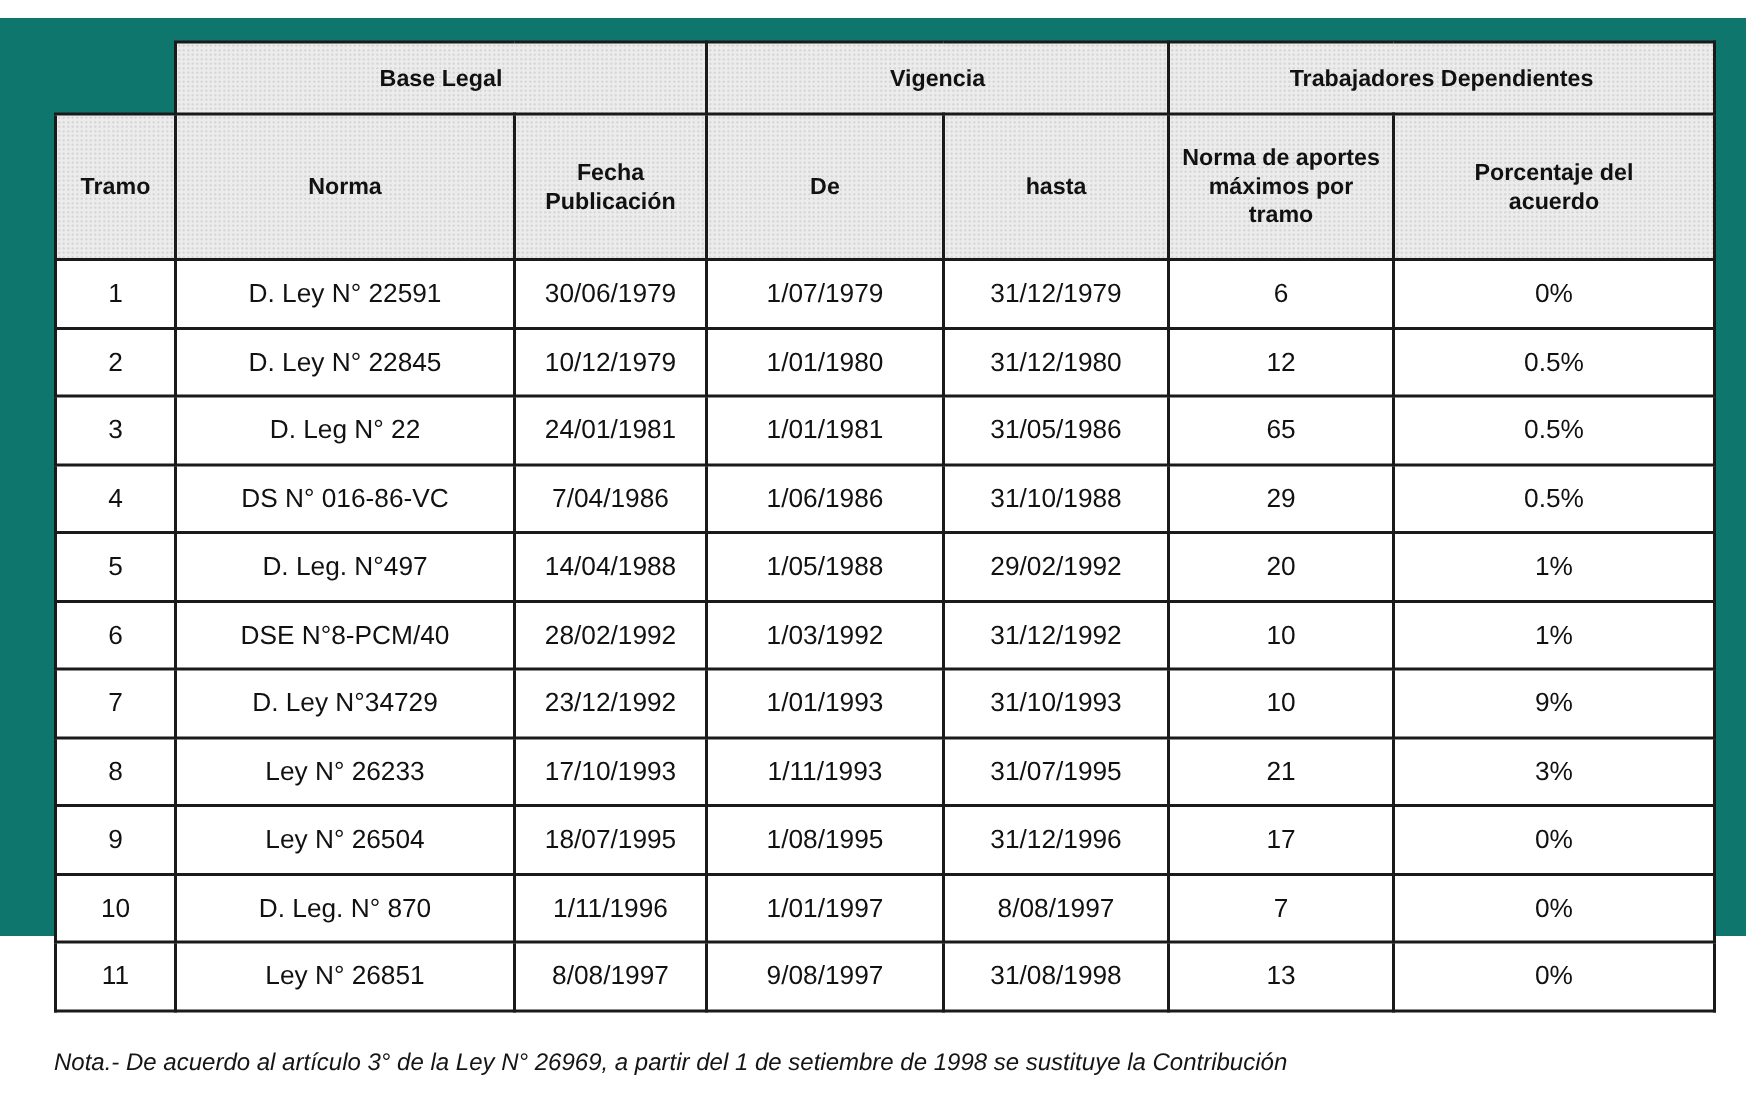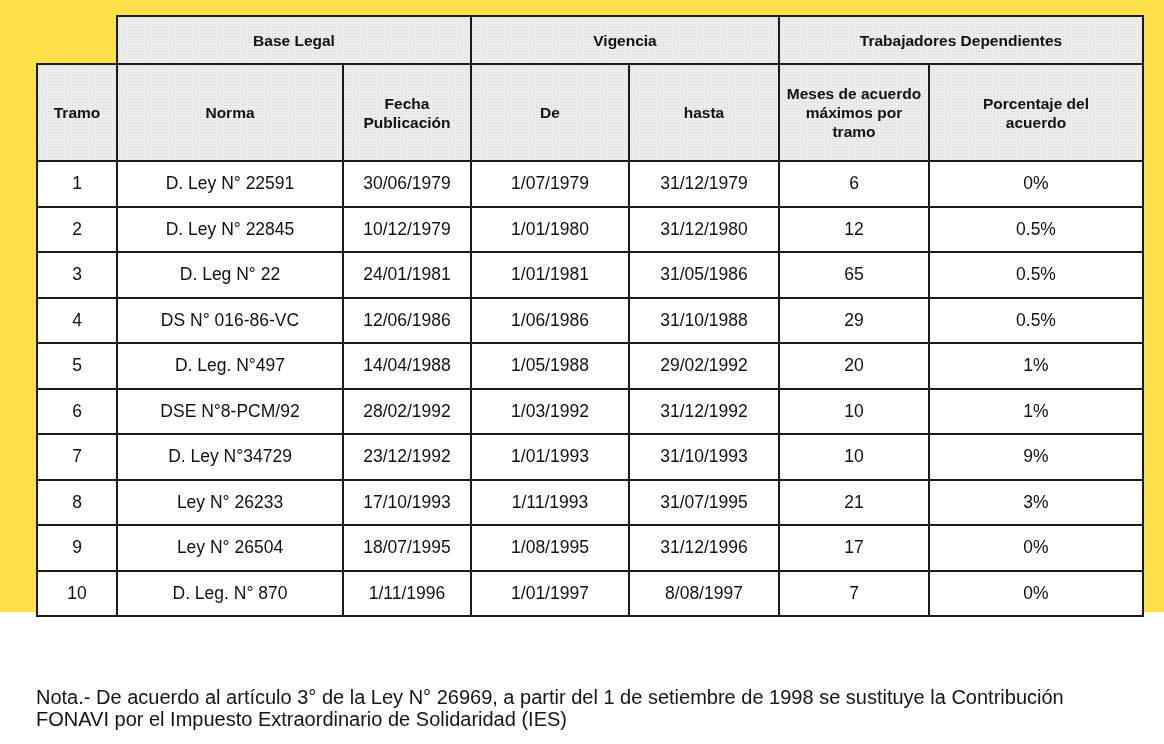--- a/index.html
+++ b/index.html
@@ -1,31 +1,31 @@
 <!DOCTYPE html>
 <html><head>
   <meta charset="utf-8">
   <style>
     html, body { margin: 0; padding: 0; background: #ffffff; }
     body { width: 1164px; height: 744px; position: relative; overflow: hidden;
            font-family: "Liberation Sans", sans-serif; color: #111; }
-    .page { position: absolute; left: 0; top: 0; width: 1164px; height: 612px; background: #fde047; }
+    .page { position: absolute; left: 0; top: 12px; width: 1164px; height: 612px; background: #0f766e; }
     table.fonavi { position: absolute; left: 36px; top: 15px; border-collapse: collapse; table-layout: fixed; }
     table.fonavi td, table.fonavi th { border: 2px solid #1a1a1a; padding: 0; text-align: center; vertical-align: middle; }
     th { font-weight: bold; font-size: 15.5px; line-height: 19px;
          background-color: #ececec;
          background-image: radial-gradient(rgba(0,0,0,0.10) 0.6px, transparent 0.9px);
          background-size: 3px 3px; }
     th.blank { background: transparent; border-top: none !important; border-left: none !important; }
     tr.band th { height: 46px; }
     tr.sub th { height: 95px; }
     td { font-size: 17.5px; height: 43.5px; background: #fff; }
     td.norma { text-align: left; padding-left: 9px; }
     .note { position: absolute; left: 36px; top: 686px; width: 1110px;
-            font-size: 20px; line-height: 22px; color: #151515; }
+            font-style: italic; font-size: 16px; line-height: 22px; color: #151515; }
   </style>
 </head>
 <body>
 
 <div class="page">
   <table class="fonavi">
     <colgroup>
       <col style="width:80px">
       <col style="width:226px">
       <col style="width:128px">
@@ -44,21 +44,21 @@
       <tr class="sub">
         <th>Tramo</th>
         <th>Norma</th>
         <th>
           <span>Fecha</span><br>
           <span>Publicación</span>
         </th>
         <th>De</th>
         <th>hasta</th>
         <th>
-          <span>Meses de acuerdo</span><br>
+          <span>Norma de aportes</span><br>
           <span>máximos por</span><br>
           <span>tramo</span>
         </th>
         <th>
           <span>Porcentaje del</span><br>
           <span>acuerdo</span>
         </th>
       </tr>
     </thead>
     <tbody id="table-body">
@@ -85,38 +85,38 @@
         <td class="norma">D. Leg N° 22</td>
         <td>24/01/1981</td>
         <td>1/01/1981</td>
         <td>31/05/1986</td>
         <td>65</td>
         <td>0.5%</td>
       </tr>
       <tr>
         <td>4</td>
         <td class="norma">DS N° 016-86-VC</td>
-        <td>12/06/1986</td>
+        <td>7/04/1986</td>
         <td>1/06/1986</td>
         <td>31/10/1988</td>
         <td>29</td>
         <td>0.5%</td>
       </tr>
       <tr>
         <td>5</td>
         <td class="norma">D. Leg. N°497</td>
         <td>14/04/1988</td>
         <td>1/05/1988</td>
         <td>29/02/1992</td>
         <td>20</td>
         <td>1%</td>
       </tr>
       <tr>
         <td>6</td>
-        <td class="norma">DSE N°8-PCM/92</td>
+        <td class="norma">DSE N°8-PCM/40</td>
         <td>28/02/1992</td>
         <td>1/03/1992</td>
         <td>31/12/1992</td>
         <td>10</td>
         <td>1%</td>
       </tr>
       <tr>
         <td>7</td>
         <td class="norma">D. Ley N°34729</td>
         <td>23/12/1992</td>
@@ -145,20 +145,28 @@
       </tr>
       <tr>
         <td>10</td>
         <td class="norma">D. Leg. N° 870</td>
         <td>1/11/1996</td>
         <td>1/01/1997</td>
         <td>8/08/1997</td>
         <td>7</td>
         <td>0%</td>
       </tr>
+      <tr>
+        <td>11</td>
+        <td class="norma">Ley N° 26851</td>
+        <td>8/08/1997</td>
+        <td>9/08/1997</td>
+        <td>31/08/1998</td>
+        <td>13</td>
+        <td>0%</td>
+      </tr>
     </tbody>
   </table>
 
   <div class="note">
     <span>Nota.- De acuerdo al artículo 3° de la Ley N° 26969, a partir del 1 de setiembre de 1998 se sustituye la Contribución</span><br>
-    <span>FONAVI por el Impuesto Extraordinario de Solidaridad (IES)</span>
   </div>
 </div>
 
 </body></html>

